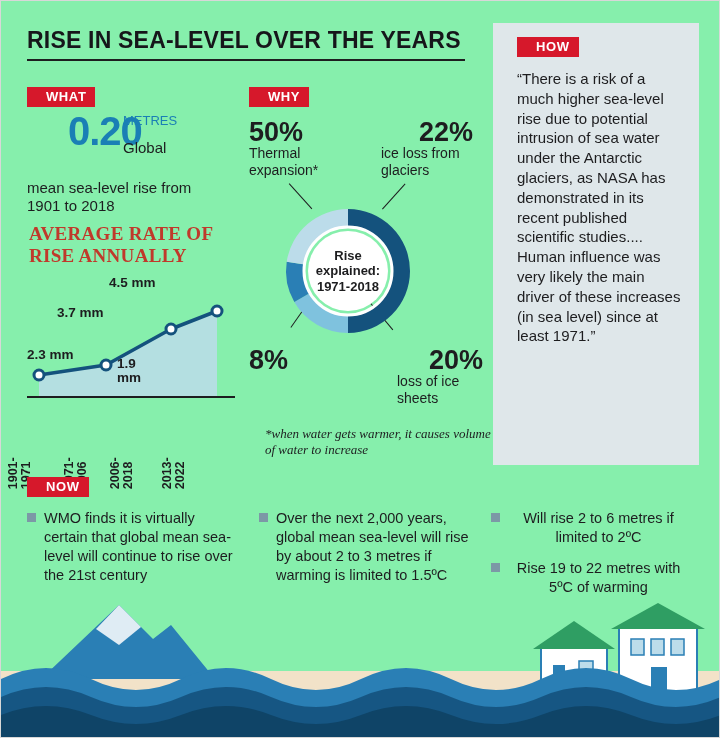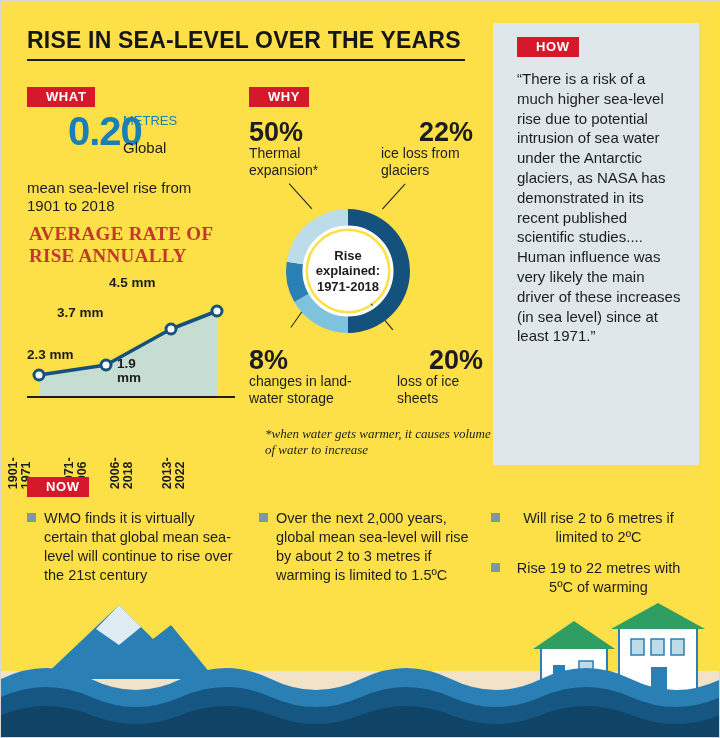--- a/index.html
+++ b/index.html
@@ -7,21 +7,21 @@
     padding: 0;
     background: #ffffff;
   }
   body {
     font-family: "Liberation Sans", sans-serif;
   }
   #page {
     position: relative;
     width: 720px;
     height: 738px;
-    background: #fde047;
+    background: #86efac;
     overflow: hidden;
     box-sizing: border-box;
     border: 1px solid #d8d8d8;
   }
   .title {
     position: absolute;
     left: 26px;
     top: 26px;
     font-size: 23px;
     font-weight: bold;
@@ -271,21 +271,20 @@
 
   <div class="tag why-tag">WHY</div>
 
   <div class="pct" style="left:248px; top:116px;">50%</div>
   <div class="pct-desc" style="left:248px; top:144px; width:96px;">Thermal expansion*</div>
 
   <div class="pct" style="left:418px; top:116px;">22%</div>
   <div class="pct-desc" style="left:380px; top:144px; width:100px;">ice loss from glaciers</div>
 
   <div class="pct" style="left:248px; top:344px;">8%</div>
-  <div class="pct-desc" style="left:248px; top:372px; width:110px;">changes in land-water storage</div>
 
   <div class="pct" style="left:428px; top:344px;">20%</div>
   <div class="pct-desc" style="left:396px; top:372px; width:88px;">loss of ice sheets</div>
 
   <div class="leader" style="left:288px; top:182px; width:34px; transform: rotate(48deg);"></div>
   <div class="leader" style="left:404px; top:182px; width:34px; transform: rotate(132deg);"></div>
   <div class="leader" style="left:290px; top:326px; width:34px; transform: rotate(-55deg);"></div>
   <div class="leader" style="left:392px; top:328px; width:36px; transform: rotate(-130deg);"></div>
 
   <div class="donut-wrap">

